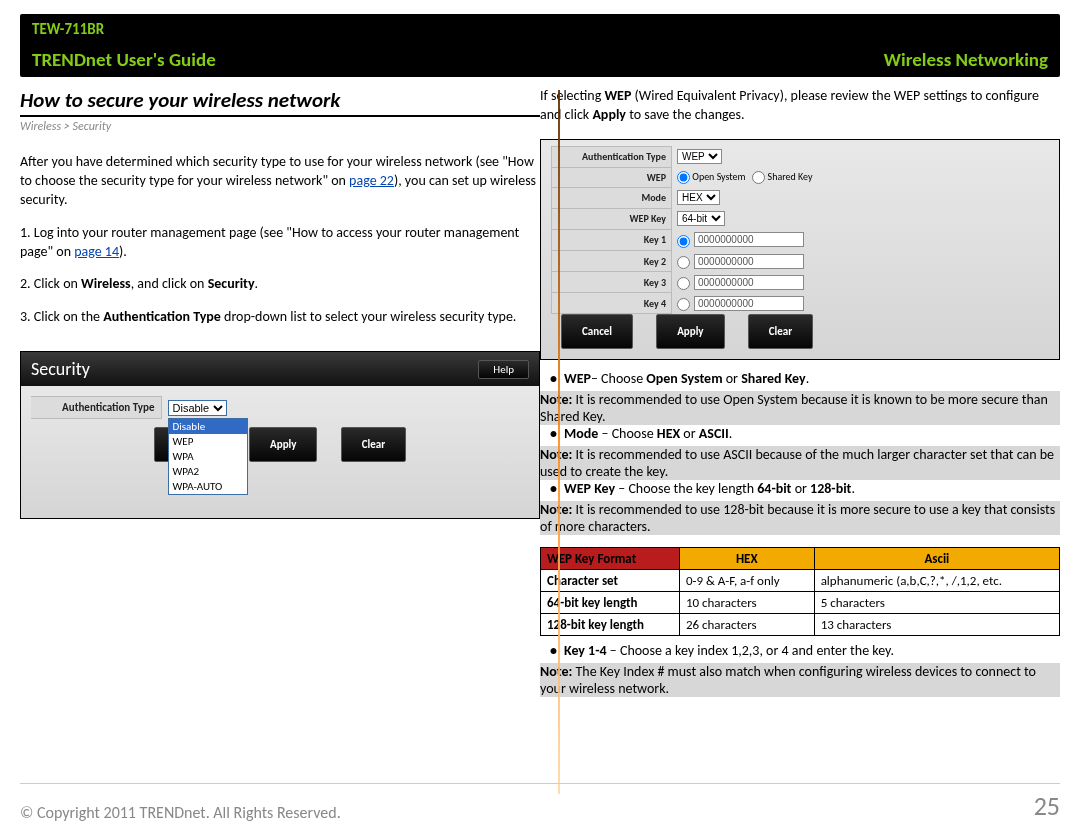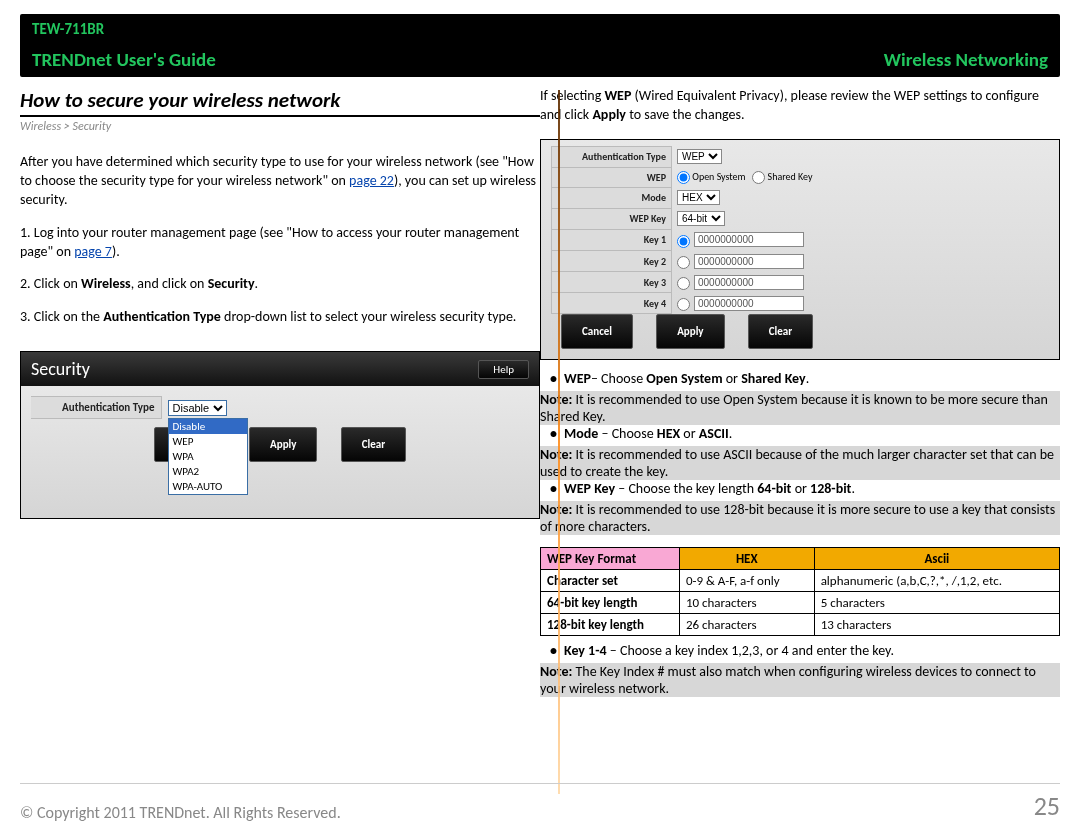--- a/index.html
+++ b/index.html
@@ -1,18 +1,18 @@
 <!DOCTYPE html>
 <html><head>
 <meta charset="utf-8">
 <style>
   * { box-sizing: border-box; margin: 0; padding: 0; }
   body { font-family: Calibri, "Segoe UI", Arial, sans-serif; font-size: 14px; color: #000; background: #fff; width: 1080px; height: 834px; position: relative; }
   .page { padding: 0 20px; }
-  .header-bar { background: #000; color: #22c55e; padding: 6px 12px; margin-top: 14px; border-radius: 2px; }
+  .header-bar { background: #000; color: #84cc16; padding: 6px 12px; margin-top: 14px; border-radius: 2px; }
   .header-bar .model { font-weight: bold; font-size: 15px; }
   .header-bar .row2 { display: flex; justify-content: space-between; font-weight: bold; font-size: 19px; margin-top: 10px; }
   .cols { display: flex; margin-top: 10px; }
   .col { flex: 1; min-width: 0; }
   .section-title { font-style: italic; font-weight: bold; font-size: 21px; border-bottom: 2px solid #000; padding-bottom: 2px; margin-bottom: 2px; }
   .breadcrumb { font-style: italic; color: #888; font-size: 12px; margin-bottom: 20px; }
   .para { margin-bottom: 14px; line-height: 1.35; }
   .link { color: #0645ad; text-decoration: underline; cursor: pointer; }
   b { font-weight: bold; }
   
@@ -41,21 +41,21 @@
   .shot2 input[type=radio] { vertical-align:middle; }
   .shot2 .key-radio { margin-right:4px; }
   
   ul.bullets { list-style:none; padding-left:24px; }
   ul.bullets > li { position:relative; margin-bottom:2px; line-height:1.35; }
   ul.bullets > li::before { content:"•"; position:absolute; left:-14px; font-weight:bold; }
   .note-hi { background:#d7d7d7; }
   
   table.fmt { border-collapse:collapse; width:100%; font-size:13px; margin:12px 0 6px; }
   table.fmt th, table.fmt td { border:1px solid #000; padding:3px 6px; text-align:left; }
-  table.fmt th { background:#f9a8d4; font-weight:bold; }
+  table.fmt th { background:#b91c1c; font-weight:bold; }
   table.fmt th.hex, table.fmt th.ascii { background:#f2a900; text-align:center; }
   table.fmt td.rh { font-weight:bold; }
   
   .footer { position:absolute; bottom:12px; left:20px; right:20px; border-top:1px solid #ccc; padding-top:6px; display:flex; justify-content:space-between; align-items:flex-end; }
   .footer .copy { color:#888; font-size:16px; }
   .footer .pnum { color:#888; font-size:26px; }
   
   .sep { position:absolute; top:90px; bottom:40px; left:50%; width:2px; background:linear-gradient(#5a2a00 0%, #ff8c1a 50%, #ffd9a8 100%); transform:translateX(18px); opacity:0.9; }
 </style>
 </head>
@@ -75,21 +75,21 @@
 
     <div class="col">
       <div class="section-title">How to secure your wireless network</div>
       <div class="breadcrumb">Wireless &gt; Security</div>
 
       <p class="para">
         <span>After you have determined which security type to use for your wireless network (see "How to choose the security type for your wireless network" on </span><a class="link">page 22</a><span>), you can set up wireless security.</span>
       </p>
 
       <p class="para">
-        <span>1. Log into your router management page (see "How to access your router management page" on </span><a class="link">page 7</a><span>).</span>
+        <span>1. Log into your router management page (see "How to access your router management page" on </span><a class="link">page 14</a><span>).</span>
       </p>
 
       <p class="para">
         <span>2. Click on </span><b>Wireless</b><span>, and click on </span><b>Security</b><span>.</span>
       </p>
 
       <p class="para">
         <span>3. Click on the </span><b>Authentication Type</b><span> drop-down list to select your wireless security type.</span>
       </p>
 

